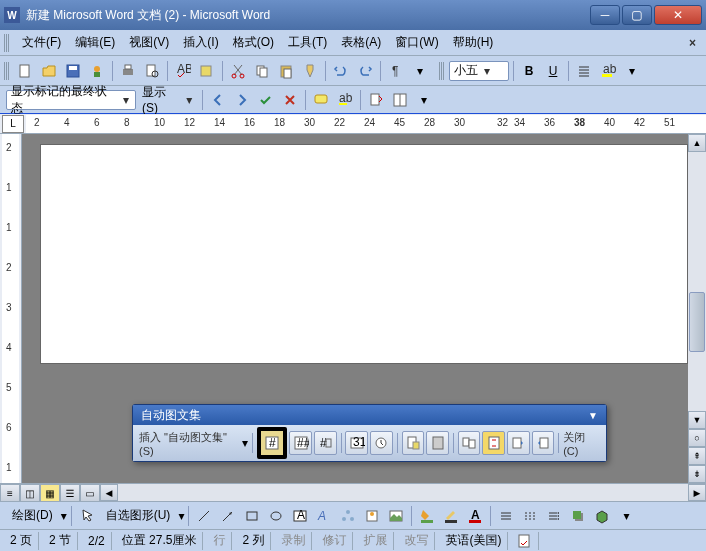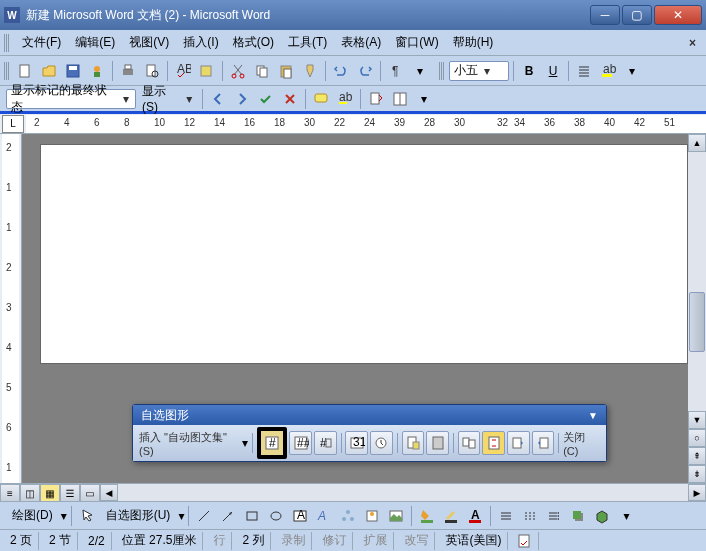--- a/index.html
+++ b/index.html
@@ -14,21 +14,21 @@
 .menubar .grip{width:6px;height:18px;background:repeating-linear-gradient(90deg,#89a 0 1px,transparent 1px 2px);margin-right:4px}
 .menuitem{padding:2px 6px;color:#000}
 .menux{margin-left:auto;color:#333;padding:0 6px;font-weight:bold}
 .toolbar{height:30px;background:#c3d4ed;display:flex;align-items:center;padding:0 4px;border-bottom:1px solid #9ab;gap:2px}
 .toolbar .grip{width:6px;height:18px;background:repeating-linear-gradient(90deg,#89a 0 1px,transparent 1px 2px);margin-right:2px}
 .tbtn{width:22px;height:22px;display:flex;align-items:center;justify-content:center;border:1px solid transparent;border-radius:2px}
 .tbtn svg{width:16px;height:16px}
 .sep{width:1px;height:20px;background:#8a9cc0;margin:0 2px}
 .combo{height:20px;background:#fff;border:1px solid #7a93bc;display:flex;align-items:center;padding:0 2px 0 4px;border-radius:2px}
 .combo .dd{width:14px;height:16px;display:flex;align-items:center;justify-content:center;color:#333;margin-left:2px}
-.toolbar2{height:28px;background:#c3d4ed;display:flex;align-items:center;padding:0 4px;border-bottom:3px solid #1d4ed8;gap:2px}
+.toolbar2{height:28px;background:#c3d4ed;display:flex;align-items:center;padding:0 4px;border-bottom:1px solid #1d4ed8;gap:2px}
 .ruler{height:20px;background:#e8ecf4;display:flex;align-items:center;position:relative;border-bottom:1px solid #9ab}
 .ruler .L{width:22px;height:18px;background:#fff;border:1px solid #888;margin:0 2px;display:flex;align-items:center;justify-content:center;font-size:10px}
 .ruler .ticks{flex:1;height:18px;background:#fff;position:relative;overflow:hidden}
 .ruler .ticks .num{position:absolute;top:2px;font-size:10px;color:#333}
 .doc{flex:1;background:#808080;display:flex;overflow:hidden;position:relative}
 .vruler{width:22px;background:#e8ecf4;border-right:1px solid #9ab;position:relative}
 .vruler .ticks{position:absolute;left:2px;right:2px;top:0;bottom:0;background:#fff}
 .vruler .num{position:absolute;left:4px;font-size:10px;color:#333}
 .page{flex:1;background:#808080;position:relative;overflow:hidden}
 .paper{position:absolute;left:18px;top:10px;right:18px;height:220px;background:#fff;border:1px solid #666}
@@ -269,27 +269,27 @@
         <span class="num" style="left: 68px;">6</span>
         <span class="num" style="left: 98px;">8</span>
         <span class="num" style="left: 128px; text-align: right;">10</span>
         <span class="num" style="left: 158px;">12</span>
         <span class="num" style="left: 188px;">14</span>
         <span class="num" style="left: 218px;">16</span>
         <span class="num" style="left: 248px;">18</span>
         <span class="num" style="left: 278px;">30</span>
         <span class="num" style="left: 308px;">22</span>
         <span class="num" style="left: 338px;">24</span>
-        <span class="num" style="left: 368px;">39</span>
+        <span class="num" style="left: 368px;">45</span>
         <span class="num" style="left: 398px;">28</span>
         <span class="num" style="left: 428px;">30</span>
         <span class="num" style="left: 458px; margin-left: 13px;">32</span>
         <span class="num" style="left: 488px;">34</span>
         <span class="num" style="left: 518px;">36</span>
-        <span class="num" style="left: 548px;">38</span>
+        <span class="num" style="left: 548px; font-weight: bold;">38</span>
         <span class="num" style="left: 578px;">40</span>
         <span class="num" style="left: 608px;">42</span>
         <span class="num" style="left: 638px;">51</span>
       </div>
 </div>
 
 <div class="doc">
   <div class="vruler">
     <div class="ticks" id="vruler">
           <span class="num" style="top: 8px;">2</span>
@@ -301,21 +301,21 @@
           <span class="num" style="top: 248px;">5</span>
           <span class="num" style="top: 288px;">6</span>
           <span class="num" style="top: 328px;">1</span>
         </div>
   </div>
   <div class="page">
     <div class="paper"></div>
 
     <div class="hftoolbar">
       <div class="hftb-title">
-        <span>自选图形</span>
+        <span>自动图文集</span>
         <span class="dd">▼</span>
       </div>
       <div class="hftb-body">
         <span class="lbl">插入 "自动图文集" (S)</span>
         <span class="dd">▾</span>
         <div class="sep"></div>
         <div class="hfbtn hl">
               <svg width="16" height="16">
                 <rect x="2" y="2" width="12" height="12" fill="#fff" stroke="#666"></rect>
                 <text x="5" y="12" font-size="9">#</text>

